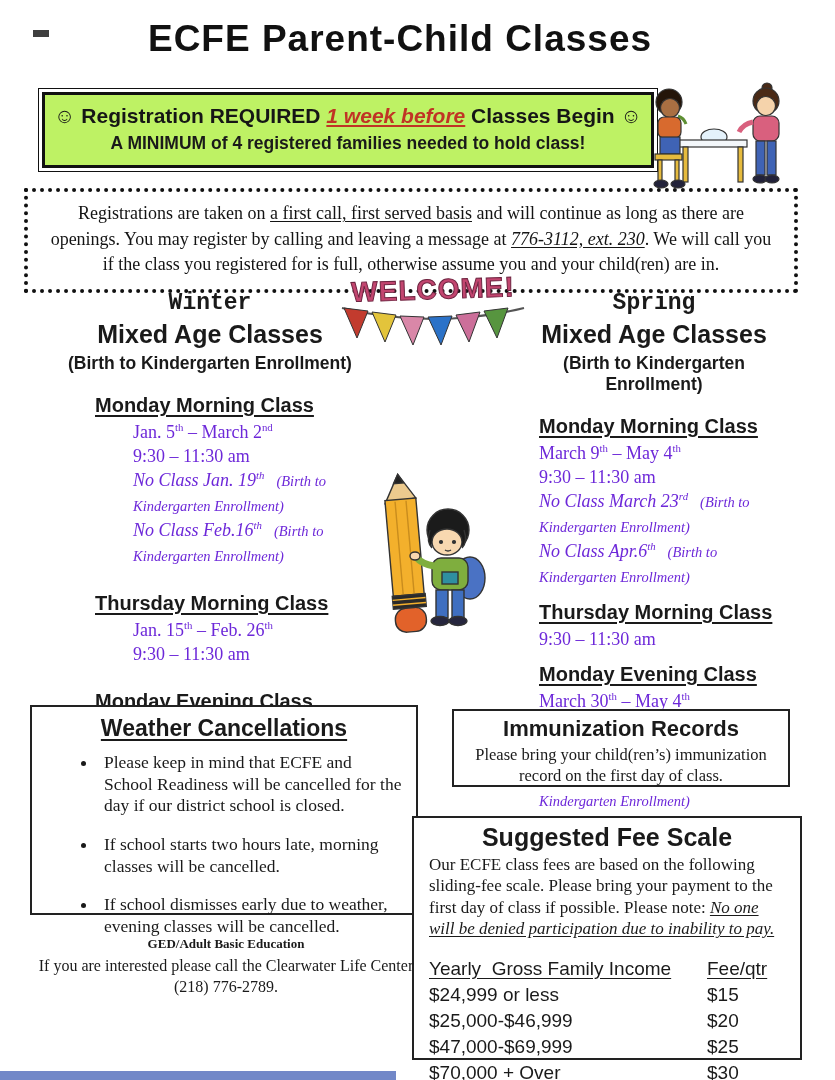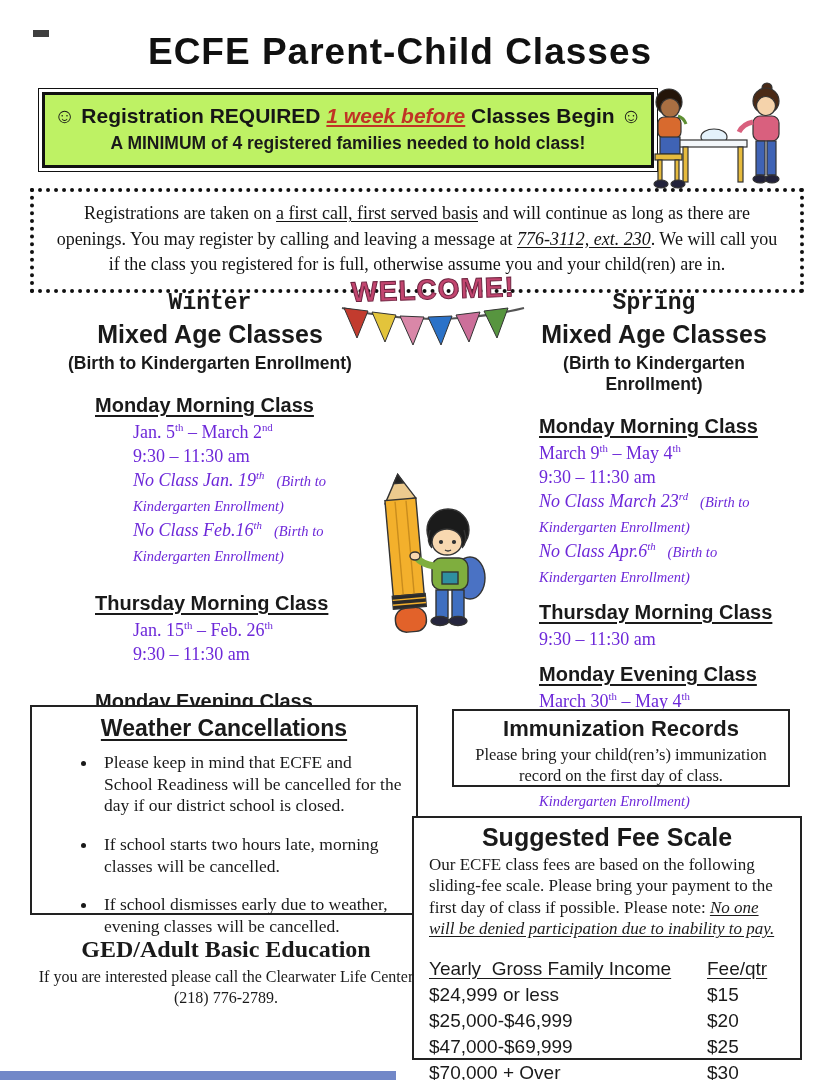--- a/index.html
+++ b/index.html
@@ -9,37 +9,37 @@
     font-family:"Liberation Sans", sans-serif; color:#1a1a1a; overflow:hidden;
     margin:0 auto;
   }
   .u { text-decoration:underline; text-underline-offset:2px; }
   .i { font-style:italic; }
   sup { font-size:0.6em; line-height:0; vertical-align:super; }
 
   .scan-artifact { position:absolute; left:33px; top:30px; width:16px; height:7px; background:#1d1d1d; opacity:.85; }
 
   .page-title {
-    position:absolute; top:31px; left:0; width:800px; text-align:center;
+    position:absolute; top:18px; left:0; width:800px; text-align:center;
     font-size:37px; font-weight:700; letter-spacing:1px; color:#111;
   }
 
   .reg-box {
     position:absolute; left:42px; top:92px; width:612px; height:76px;
     border:3px solid #111; outline:1px solid #111; outline-offset:3px;
     text-align:center; padding-top:9px; background:#bef264;
   }
   .reg-line1 { font-size:21px; font-weight:700; color:#161616; }
   .reg-line1 .hl { color:#c03425; font-style:italic; text-decoration:underline; text-decoration-color:#c03425; }
   .reg-line2 { font-size:17.5px; font-weight:700; margin-top:5px; }
 
   .kids-clipart { position:absolute; left:652px; top:80px; z-index:3; }
 
   .dotted-box {
-    position:absolute; left:30px; top:188px; width:774px;
+    position:absolute; left:24px; top:188px; width:774px;
     border:4px dotted #111; padding:9px 18px 11px 18px; background:#fff;
     font-family:"Liberation Serif", serif; font-size:18px; line-height:1.42;
     text-align:center; color:#141414;
   }
 
   .welcome { position:absolute; left:336px; top:274px; width:194px; text-align:center; z-index:2; }
   .welcome-text {
     font-size:28px; font-weight:700; letter-spacing:1px; color:#c2456f;
     -webkit-text-stroke:1px #6e2440; transform:rotate(-2deg);
   }
@@ -78,21 +78,21 @@
   .fee-title { text-align:center; font-size:25px; font-weight:700; }
   .fee-intro { font-family:"Liberation Serif", serif; font-size:17px; line-height:1.26; margin-top:2px; }
   .fee-intro .emph { font-style:italic; text-decoration:underline; text-underline-offset:2px; }
   .fee-table { margin-top:16px; font-size:19px; }
   .fee-row, .fee-header-row { display:flex; line-height:26px;gap:20px; }
   .fee-col-income { flex:1; white-space:pre-wrap; }
   .fee-col-fee { width:78px; }
   .fee-header-row span { text-decoration:underline; text-underline-offset:3px; }
 
   .ged { position:absolute; left:30px; top:936px; width:392px; text-align:center; font-family:"Liberation Serif", serif; }
-  .ged-title { font-size:24px; font-weight:700; }
+  .ged-title { font-size:13px; font-weight:700; }
   .ged-text { font-size:16px; line-height:1.32; margin-top:3px; }
 
   .footer-bar { position:absolute; left:0; top:1071px; width:396px; height:9px; background:#7288c8; }
 </style>
 </head>
 <body>
 
 <div class="page">
 
   <div class="scan-artifact"></div>

